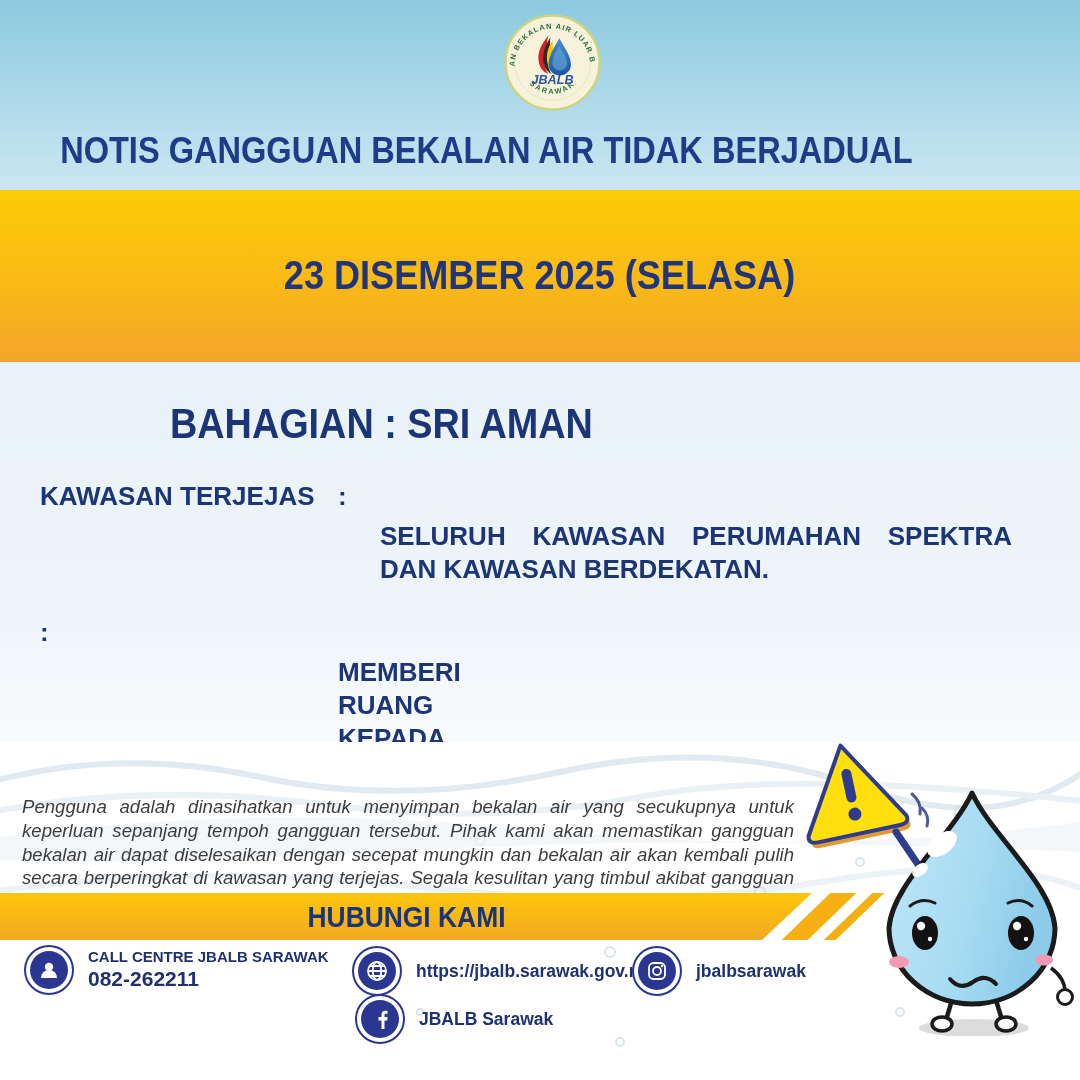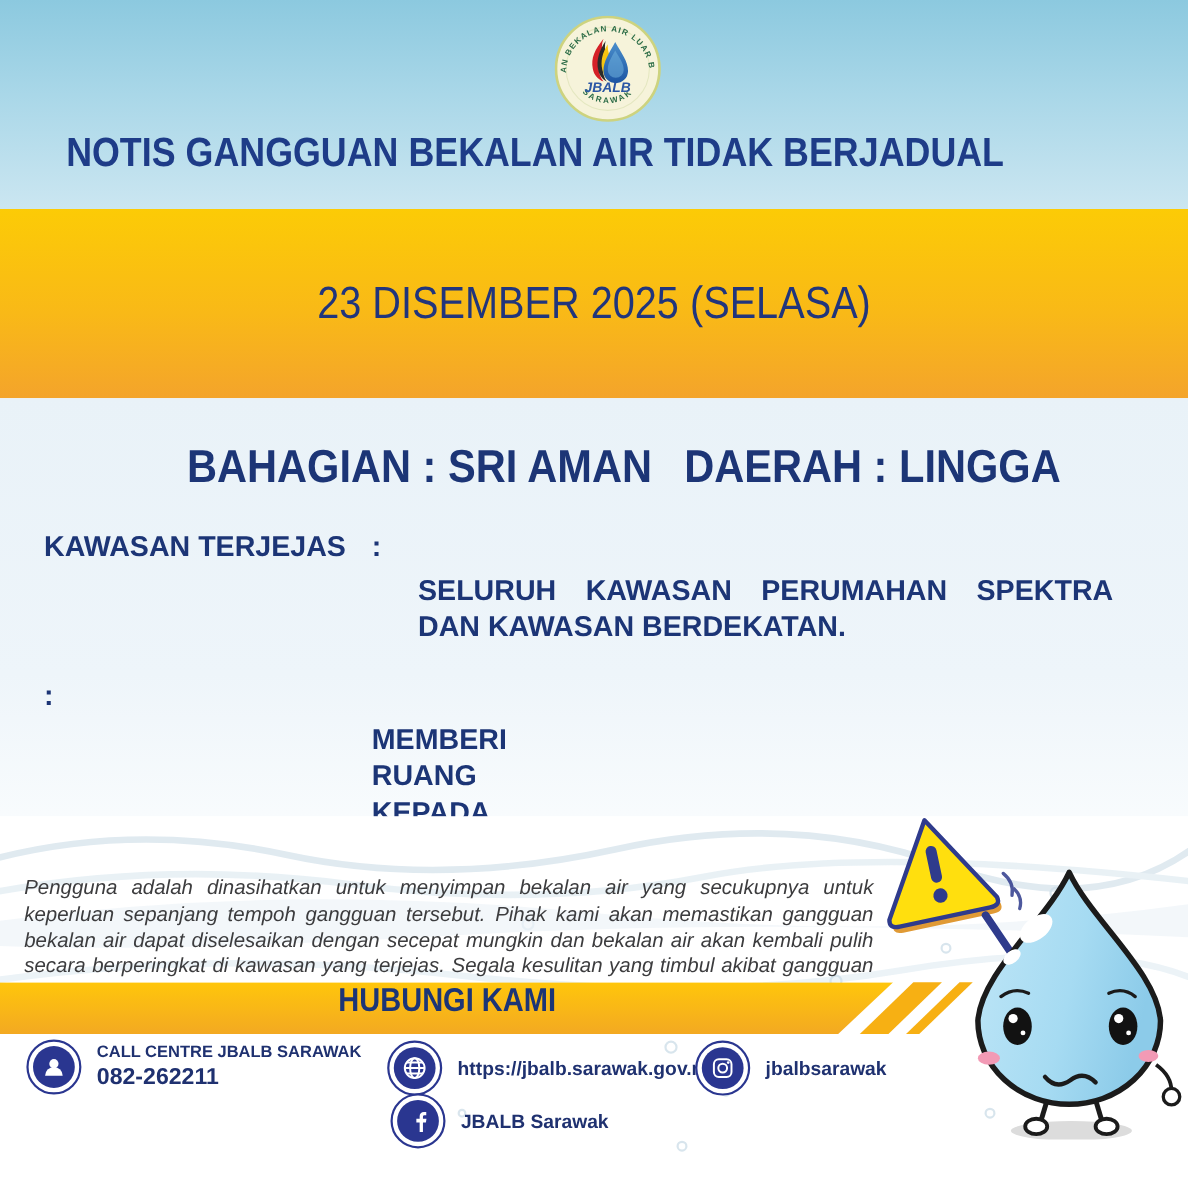--- a/index.html
+++ b/index.html
@@ -4,49 +4,49 @@
 <style>
   html,body{margin:0;padding:0;background:#9ab;}
   .poster{
     position:relative;width:1080px;height:1080px;overflow:hidden;
     font-family:"Liberation Sans",sans-serif;background:#fff;
   }
   
   .top-section{position:absolute;left:0;top:0;width:1080px;height:190px;
     background:linear-gradient(180deg,#8cc9df 0%,#a9d7e8 45%,#cbe6f1 100%);}
   .logo{position:absolute;left:504px;top:14px;width:97px;height:97px;}
-  .main-title{position:absolute;left:0;top:118px;width:972px;text-align:center;
+  .main-title{position:absolute;left:0;top:130px;width:972px;text-align:center;
     color:#1e3c88;font-weight:bold;font-size:37px;letter-spacing:0;white-space:nowrap;}
   .cond{display:inline-block;transform:scaleX(.88);transform-origin:center;}
   .cond-left{display:inline-block;transform:scaleX(.9);transform-origin:left center;}
   
   .date-banner{position:absolute;left:0;top:190px;width:1080px;height:172px;
     background:linear-gradient(180deg,#fccb06 0%,#f9b917 55%,#f4a42b 100%);
     display:flex;flex-direction:column;align-items:center;justify-content:center;gap:8px;}
-  .date-line{color:#21357c;font-weight:normal;font-size:41px;white-space:nowrap;line-height:1.2;}
+  .date-line{color:#21357c;font-weight:bold;font-size:41px;white-space:nowrap;line-height:1.2;}
   
   .content-bg{position:absolute;left:0;top:362px;width:1080px;height:718px;
     background:linear-gradient(180deg,#e9f2f8 0%,#eef5fa 35%,#fbfdfe 58%,#ffffff 75%);}
   .location-row{position:absolute;left:0;top:400px;width:1080px;height:40px;
     color:#1c3576;font-weight:bold;font-size:42px;}
   .loc-bahagian{position:absolute;left:170px;top:0;white-space:nowrap;}
   .loc-daerah{position:absolute;left:622px;top:0;white-space:nowrap;}
   .details{position:absolute;left:40px;top:480px;width:972px;}
   .detail-row{display:grid;grid-template-columns:298px 42px 1fr;margin-bottom:30px;}
   .detail-label,.detail-colon,.detail-text{color:#1c3576;font-weight:bold;font-size:26px;line-height:1.27;}
   .detail-text{text-align:justify;margin-top:40px;}
   
   .splash{position:absolute;left:0;top:742px;width:1080px;height:338px;background:#fff;}
   .splash-art{position:absolute;left:0;top:0;width:1080px;height:338px;}
   .advisory{position:absolute;left:22px;top:795px;width:772px;
     color:#3c3c3e;font-style:italic;font-size:18.6px;line-height:1.28;text-align:justify;}
   .contact-banner{position:absolute;left:0;top:893px;width:812px;height:47px;
     background:linear-gradient(180deg,#ffc60b,#f3a922);
     clip-path:polygon(0 0,100% 0,calc(100% - 50px) 100%,0 100%);
-    display:flex;justify-content:center;}
+    display:flex;align-items:center;justify-content:center;}
   .contact-banner-text{color:#1c3576;font-weight:bold;font-size:30px;}
   .stripe{position:absolute;top:893px;height:47px;background:#f7b013;transform:skewX(-46deg);}
   .stripe-1{left:806px;width:26px;}
   .stripe-2{left:848px;width:12px;}
   
   .contact{position:absolute;display:flex;align-items:center;gap:14px;}
   .contact-call{left:24px;top:945px;}
   .contact-web{left:352px;top:946px;}
   .contact-ig{left:632px;top:946px;}
   .contact-fb{left:355px;top:994px;}
@@ -97,21 +97,20 @@
   </div>
 
   <div class="date-banner">
     <div class="date-line"><span class="cond">23 DISEMBER 2025 (SELASA)</span></div>
   </div>
 
   <div class="content-bg"></div>
 
   <div class="location-row">
     <span class="loc-bahagian"><span class="cond-left">BAHAGIAN : SRI AMAN</span></span>
-    <span class="loc-daerah"><span class="cond-left">DAERAH : LINGGA</span></span>
   </div>
 
   <div class="details">
     <div class="detail-row">
       <div class="detail-label">KAWASAN TERJEJAS</div>
       <div class="detail-colon">:</div>
       <div class="detail-text">SELURUH KAWASAN PERUMAHAN SPEKTRA DAN KAWASAN BERDEKATAN.</div>
     </div>
     <div class="detail-row">
       <div class="detail-colon">:</div>

